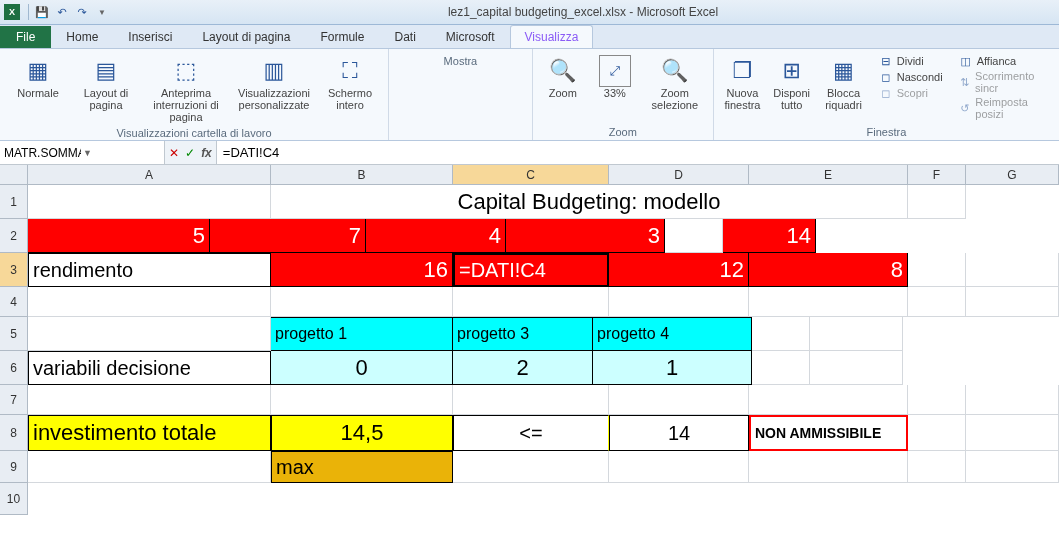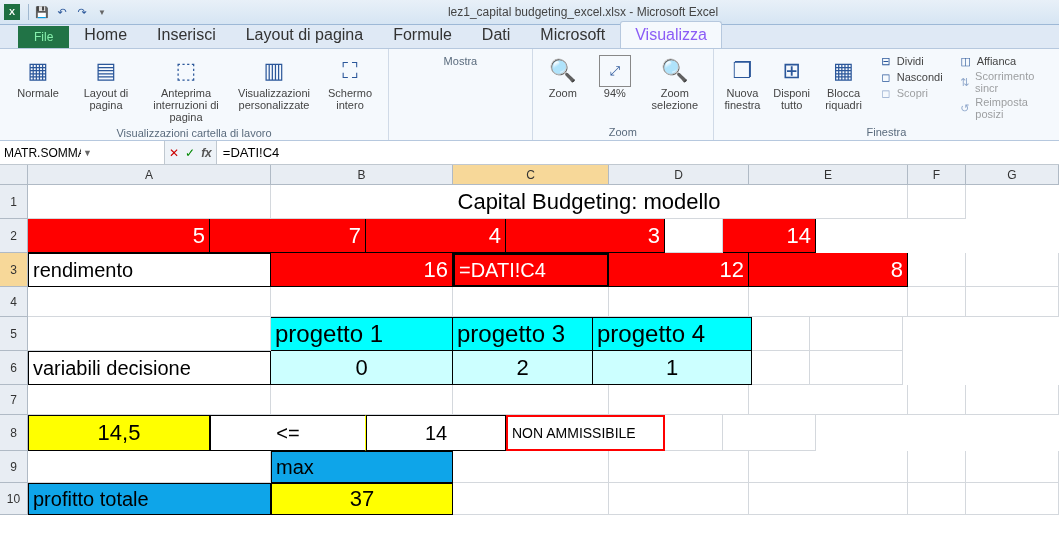--- a/index.html
+++ b/index.html
@@ -8,22 +8,22 @@
 
 .title-bar { height: 25px; background: linear-gradient(#e8f0f8, #d6e5f3); display: flex; align-items: center; padding: 0 4px; border-bottom: 1px solid #9db8d6; }
 .title-bar .qat { display: flex; gap: 2px; align-items: center; }
 .qat-icon { width: 18px; height: 18px; display: inline-flex; align-items: center; justify-content: center; font-size: 11px; color: #2b579a; cursor: pointer; }
 .excel-icon { width: 16px; height: 16px; background: #1d6f42; color: #fff; font-weight: bold; font-size: 9px; display: flex; align-items: center; justify-content: center; margin-right: 4px; }
 .title-bar .title { flex: 1; text-align: center; font-size: 12px; color: #444; }
 .qat-sep { width: 1px; height: 16px; background: #a0b8d0; margin: 0 2px; }
 
 
 .ribbon-tabs { height: 24px; background: #dfe9f5; display: flex; align-items: flex-end; border-bottom: 1px solid #b6c8de; }
-.file-tab { background: #217346; color: #86efac; padding: 4px 16px; font-size: 12px; cursor: pointer; margin-left: 18px; }
-.rtab { padding: 4px 14px; font-size: 16px; color: #333; cursor: pointer; border: 1px solid transparent; border-bottom: none; }
+.file-tab { background: #217346; color: #ffffff; padding: 4px 16px; font-size: 12px; cursor: pointer; margin-left: 0; }
+.rtab { padding: 4px 14px; font-size: 12px; color: #333; cursor: pointer; border: 1px solid transparent; border-bottom: none; }
 .rtab.active { background: #f5f9fd; border-color: #b6c8de; border-top-left-radius: 3px; border-top-right-radius: 3px; color: #8b5cf6; }
 
 
 .ribbon { height: 92px; background: #f5f9fd; border-bottom: 1px solid #b6c8de; display: flex; font-size: 11px; color: #444; }
 .rgroup { border-right: 1px solid #d0dae7; padding: 4px 6px 2px 6px; display: flex; flex-direction: column; }
 .rgroup-content { flex: 1; display: flex; align-items: flex-start; gap: 4px; }
 .rgroup-label { text-align: center; font-size: 11px; color: #5a6b7d; padding-top: 2px; }
 .bigbtn { display: flex; flex-direction: column; align-items: center; width: 64px; cursor: pointer; padding: 2px; }
 .bigbtn .ico { width: 32px; height: 32px; display: flex; align-items: center; justify-content: center; font-size: 22px; color: #2b579a; }
 .bigbtn .lbl { font-size: 11px; text-align: center; line-height: 1.1; }
@@ -61,25 +61,25 @@
 
 .h1 { height: 34px; } .h2 { height: 34px; } .h3 { height: 34px; } .h4 { height: 30px; }
 .h5 { height: 34px; } .h6 { height: 34px; } .h7 { height: 30px; } .h8 { height: 36px; }
 .h9 { height: 32px; } .h10 { height: 32px; }
 
 
 .title-merge { font-size: 22px; justify-content: center; }
 .label-cell { font-size: 20px; }
 .red-cell { background: #ff0000; color: #fff; font-size: 22px; justify-content: flex-end; border-right: 1px solid #000; border-bottom: 1px solid #000; }
 .red-cell-editing { background: #ff0000; color: #fff; font-size: 20px; justify-content: flex-start; border: 2px solid #000; }
-.cyan-head { background: #00ffff; font-size: 24px; border-right: 1px solid #000; border-bottom: 1px solid #000; border-top: 1px solid #000; text-align: right; }
+.cyan-head { background: #00ffff; font-size: 16px; border-right: 1px solid #000; border-bottom: 1px solid #000; border-top: 1px solid #000; text-align: right; }
 .ltcyan { background: #ccffff; font-size: 22px; justify-content: center; border-right: 1px solid #000; border-bottom: 1px solid #000; }
 .yellow-cell { background: #ffff00; font-size: 22px; justify-content: center; border: 1px solid #000; }
-.green-cell { background: #0ea5e9; font-size: 20px; border: 1px solid #000; }
-.amm { border: 2px solid #ff0000; font-size: 14px; font-weight: normal; justify-content: flex-start; }
+.green-cell { background: #eab308; font-size: 20px; border: 1px solid #000; }
+.amm { border: 2px solid #ff0000; font-size: 14px; font-weight: bold; justify-content: flex-start; }
 .black-border { border: 1px solid #000; }
 .center { justify-content: center; }
 
 .grid-top { display: flex; }
 .grid-body { display: flex; }
 </style>
 </head>
 <body>
 
 <div class="title-bar">
@@ -138,21 +138,21 @@
   </div>
 
   <div class="rgroup">
     <div class="rgroup-content">
       <div class="bigbtn" style="width:48px">
         <div class="ico">🔍</div>
         <div class="lbl">Zoom</div>
       </div>
       <div class="bigbtn" style="width:48px">
         <div class="ico" style="font-size:13px;border:1px solid #888;padding:2px 3px;">⤢</div>
-        <div class="lbl">94%</div>
+        <div class="lbl">33%</div>
       </div>
       <div class="bigbtn">
         <div class="ico">🔍</div>
         <div class="lbl">Zoom selezione</div>
       </div>
     </div>
     <div class="rgroup-label">Zoom</div>
   </div>
 
   <div class="rgroup" style="flex:1;border-right:none;">
@@ -305,43 +305,35 @@
           <div class="cell wA h7"></div>
           <div class="cell wB h7"></div>
           <div class="cell wC h7"></div>
           <div class="cell wD h7"></div>
           <div class="cell wE h7"></div>
           <div class="cell wF h7"></div>
           <div class="cell wG h7"></div>
         </div>
 
         <div class="cellrow">
+          <div class="cell wA h8 yellow-cell" style="justify-content:flex-start">investimento totale</div>
           <div class="cell wB h8 yellow-cell">14,5</div>
           <div class="cell wC h8 center black-border" style="border-right:1px solid #ffff00">&lt;=</div>
           <div class="cell wD h8 center black-border">14</div>
           <div class="cell wE h8 amm">NON AMMISSIBILE</div>
           <div class="cell wF h8"></div>
           <div class="cell wG h8"></div>
         </div>
 
         <div class="cellrow">
           <div class="cell wA h9"></div>
           <div class="cell wB h9 green-cell">max</div>
           <div class="cell wC h9"></div>
           <div class="cell wD h9"></div>
           <div class="cell wE h9"></div>
           <div class="cell wF h9"></div>
           <div class="cell wG h9"></div>
         </div>
 
-        <div class="cellrow">
-          <div class="cell wA h10 green-cell">profitto totale</div>
-          <div class="cell wB h10 yellow-cell">37</div>
-          <div class="cell wC h10"></div>
-          <div class="cell wD h10"></div>
-          <div class="cell wE h10"></div>
-          <div class="cell wF h10"></div>
-          <div class="cell wG h10"></div>
-        </div>
       </div>
     </div>
   </div>
 </div>
 
 </body></html>

